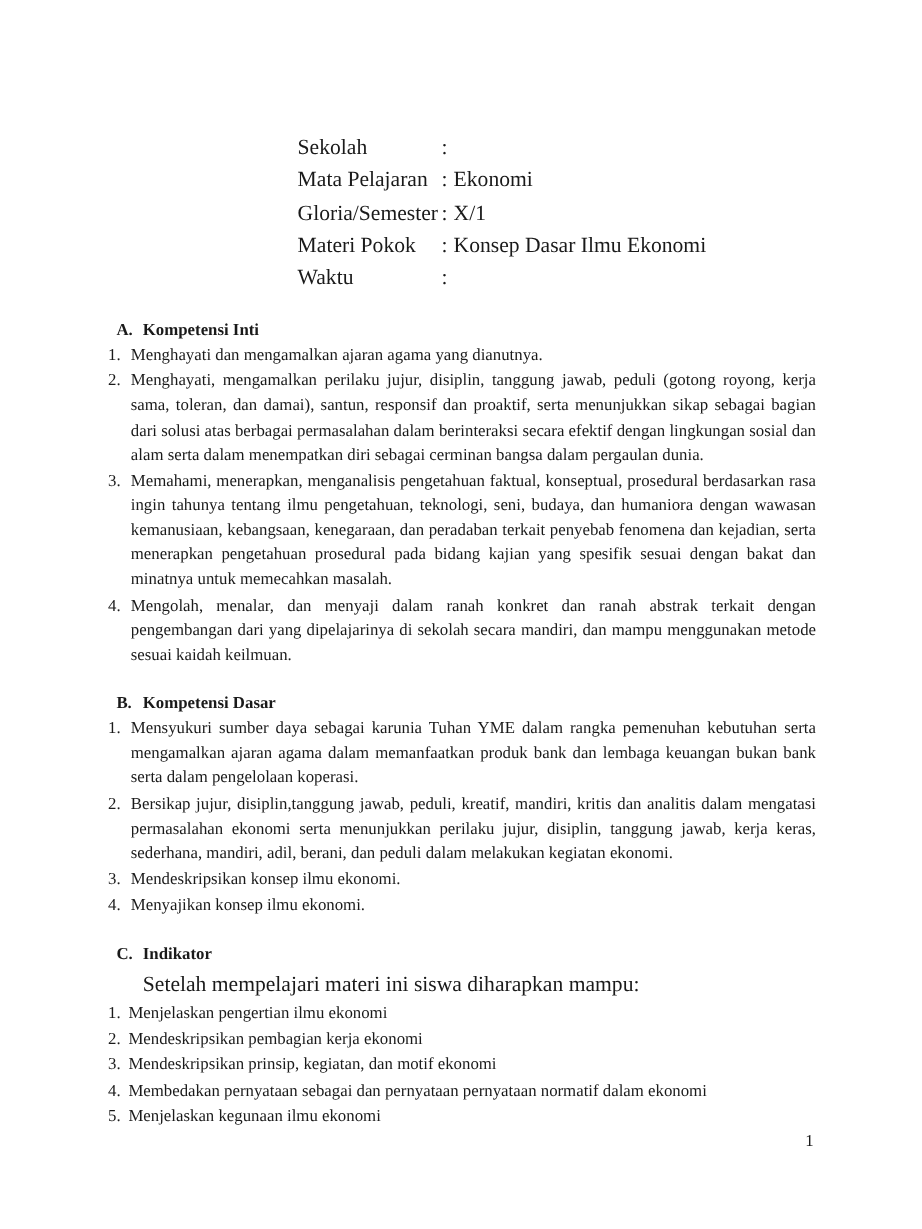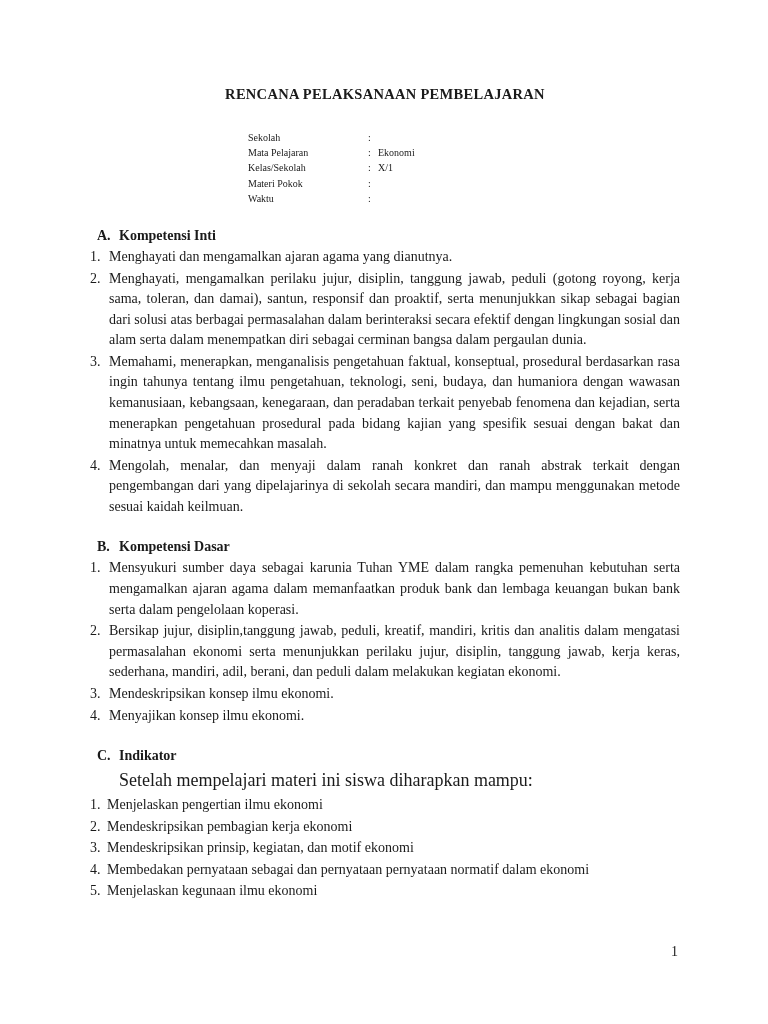--- a/index.html
+++ b/index.html
@@ -36,21 +36,21 @@
     line-height: 1.45;
   }
   .title-line-2 {
     margin-top: 1px;
   }
 
   
   .meta-block {
     margin-top: 25px;
     margin-left: 158px;
-    font-size: 10px;
+    font-size: 18px;
     line-height: 1.52;
   }
   .meta-row {
     display: flex;
     align-items: baseline;
   }
   .meta-label {
     width: 120px;
     flex: 0 0 120px;
   }
@@ -144,41 +144,41 @@
   }
 </style>
 </head>
 <body>
 
 <div class="page">
 
   <div class="doc-body">
 
     <div class="title-block">
-      <div>RENCANA PELAKSANAAN PEMBELAJARAN</div>
     </div>
 
     <div class="meta-block" id="meta-block">
         <div class="meta-row">
           <span class="meta-label">Sekolah</span>
           <span class="meta-colon">:</span>
         </div>
         <div class="meta-row">
           <span class="meta-label">Mata Pelajaran</span>
           <span class="meta-colon">:</span>
           <span class="meta-value">Ekonomi</span>
         </div>
         <div class="meta-row">
-          <span class="meta-label">Kelas/Sekolah</span>
+          <span class="meta-label">Gloria/Semester</span>
           <span class="meta-colon">:</span>
           <span class="meta-value">X/1</span>
         </div>
         <div class="meta-row">
           <span class="meta-label">Materi Pokok</span>
           <span class="meta-colon">:</span>
+          <span class="meta-value">Konsep Dasar Ilmu Ekonomi</span>
         </div>
         <div class="meta-row">
           <span class="meta-label">Waktu</span>
           <span class="meta-colon">:</span>
         </div>
       </div>
 
     <div id="sections-container">
         <div class="section">
           <div class="section-heading">

